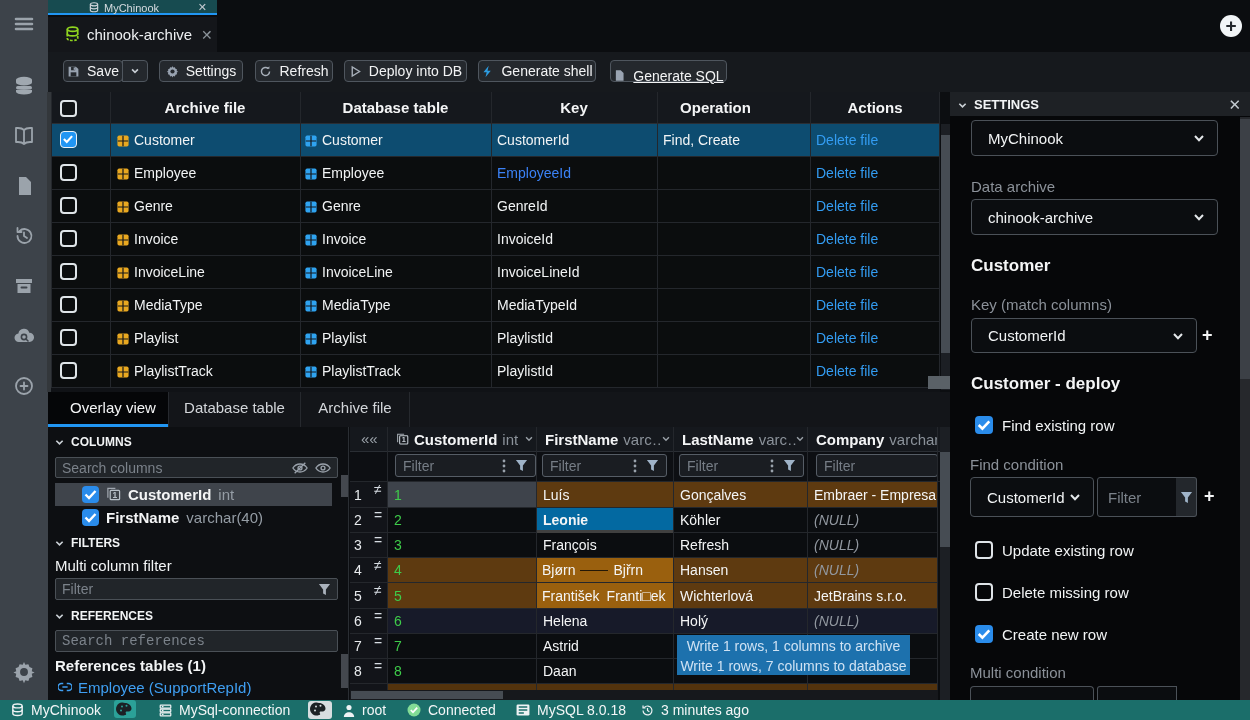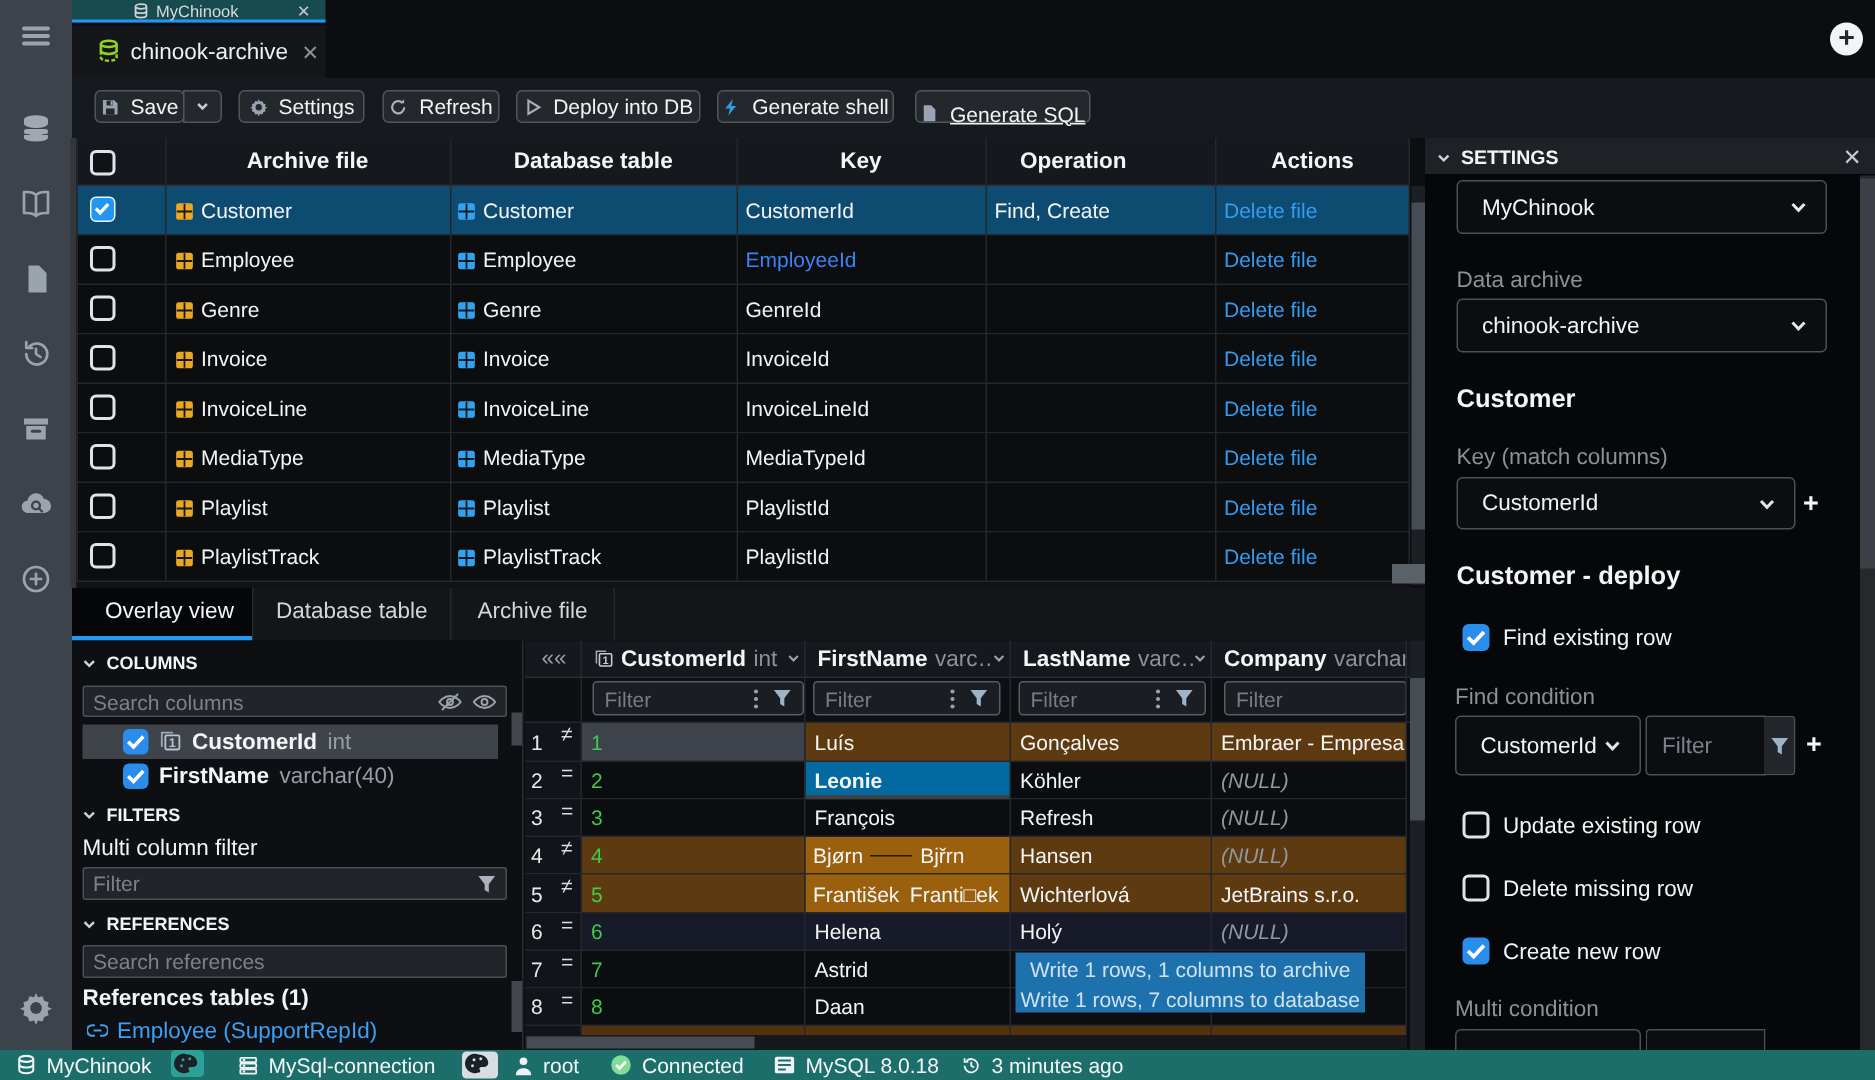--- a/index.html
+++ b/index.html
@@ -396,21 +396,21 @@
   </div>
 <div class="abs" style="left:55px;top:607px;width:290px;height:18px;color:#f2f4f5;font-size:12px;font-weight:bold;">
     <div class="flex" style="gap:7px;height:18px;">
       <svg width="9" height="9" viewBox="0 0 10 10" fill="none" stroke="#cdd3d8" stroke-width="1.8">
         <path d="M1.5 3l3.5 3.5L8.5 3"></path>
       </svg>
       <span>REFERENCES</span>
     </div>
   </div>
 <div class="abs" style="left:55px;top:630px;width:283px;height:22px;background:#212529;border:1px solid #4a5056;border-radius:2px;color:#7b828a;font-size:14px;">
-    <div class="flex" style="height:20px;padding:0 6px;">Search references</div>
+    <div class="flex" style="height:20px;padding:0 6px;font-family:Liberation Mono, monospace;">Search references</div>
   </div>
 <div class="abs" style="left:55px;top:657px;width:290px;height:18px;color:#f2f4f5;font-size:15px;font-weight:bold;">References tables (1)</div>
 <div class="abs" style="left:58px;top:678px;width:290px;height:18px;color:#3f9ff2;font-size:15px;">
     <div class="flex" style="gap:6px;height:18px;">
       <svg width="14" height="10" viewBox="0 0 16 10" fill="none" stroke="#3f9ff2" stroke-width="1.6">
         <path d="M6 1H4a4 4 0 0 0 0 8h2M10 1h2a4 4 0 0 1 0 8h-2M5 5h6"></path>
       </svg>
       <span>Employee (SupportRepId)</span>
     </div>
   </div>

